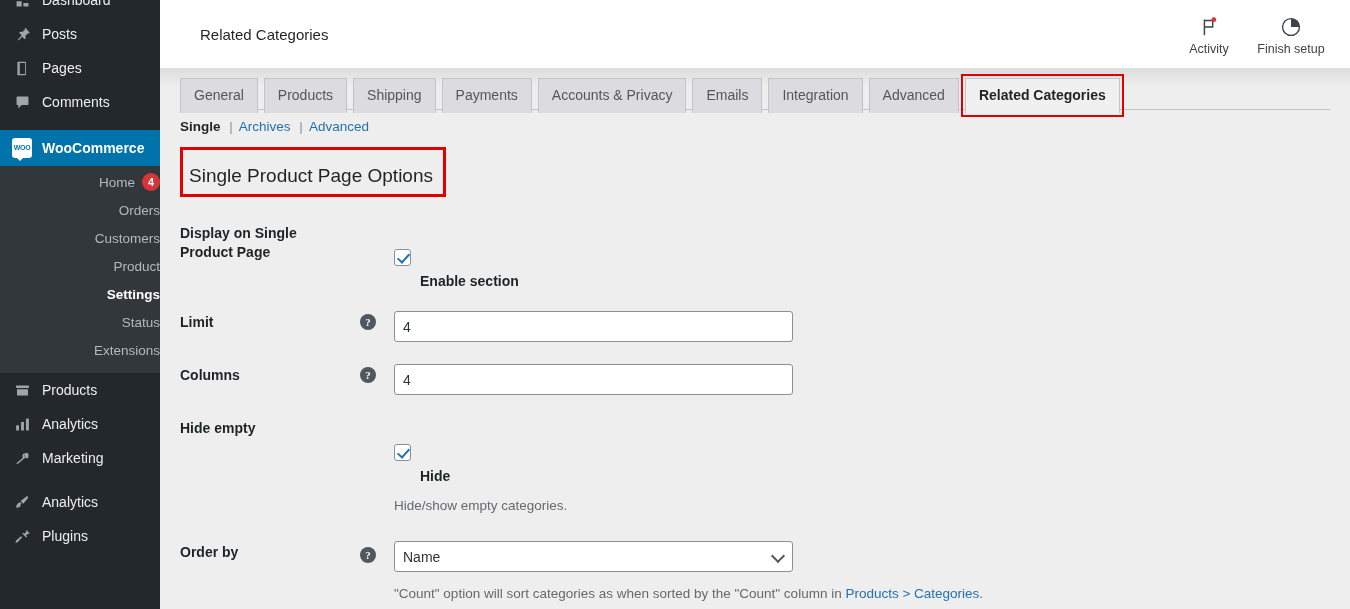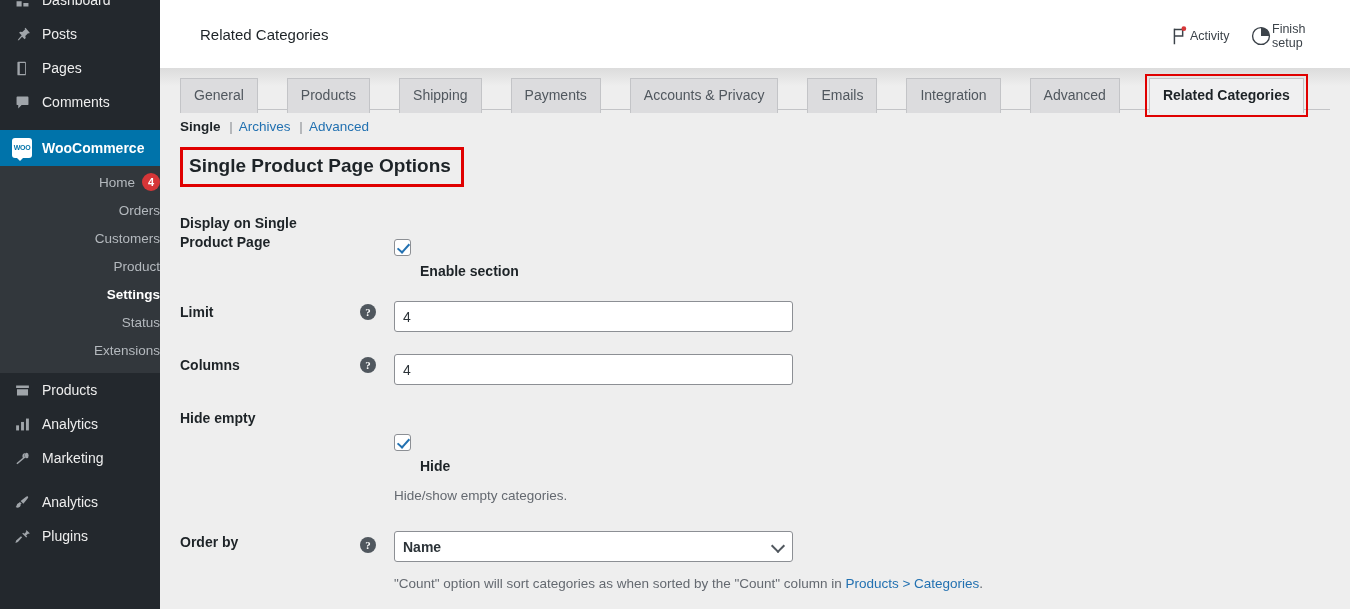--- a/index.html
+++ b/index.html
@@ -66,33 +66,33 @@
   
   .header {
     position: absolute; left: 160px; top: 0; width: 1190px; height: 68px;
     background: #fff; display: flex; align-items: center;
   }
   .header-title {
     margin-left: 40px; font-size: 15px; color: #1d2327; font-weight: 400;
   }
   .header-right { margin-left: auto; display: flex; align-items: center; padding-right: 18px; }
   .header-action {
-    width: 82px; display: flex; align-items: center;
+    width: 82px; display: flex; flex-direction: column; align-items: center;
     cursor: pointer; color: #3c434a; text-decoration: none;
   }
   .header-action .ha-icon { height: 26px; display: flex; align-items: flex-end; position: relative; }
   .header-action .ha-label { font-size: 12.5px; margin-top: 4px; }
 
   
   .content {
     position: absolute; left: 160px; top: 68px; width: 1190px; height: 541px;
     background: linear-gradient(to bottom, #dcdcdc 0px, #eeeeee 18px, #eeeeee 100%);
   }
   .tabs-wrap { position: relative; padding: 10px 0 0 20px; height: 42px; }
-  .tabs { display: flex; align-items: flex-end; position: relative; z-index: 2; gap: 23px; }
+  .tabs { display: flex; align-items: flex-end; position: relative; z-index: 2; }
   .tab {
     font-size: 14px; padding: 7px 13px 8px 13px;
     background: #dcdcde; border: 1px solid #c3c4c7; border-bottom: none;
     color: #50575e; margin-right: 6px; cursor: pointer; line-height: 19px;
     white-space: nowrap;
   }
   .tab.active {
     background: #f0f0f1; border-color: #c3c4c7; color: #1d2327; font-weight: 600;
   }
   .tab-highlight { outline: 2px solid #e00000; outline-offset: 2px; }
@@ -100,22 +100,22 @@
     position: absolute; left: 20px; top: 41px; width: 1150px;
     border-bottom: 1px solid #c3c4c7; z-index: 1;
   }
 
   .subnav { padding: 9px 0 0 20px; font-size: 13.5px; color: #50575e; }
   .subnav a { color: #2271b1; text-decoration: none; cursor: pointer; }
   .subnav .sub-current { color: #1d2327; font-weight: bold; }
   .subnav .sep { color: #8c8f94; padding: 0 3px 0 5px; }
 
   .section-title {
-    display: inline-block; margin: 13px 0 0 20px; padding: 5px 10px 7px 6px;
-    font-size: 19px; font-weight: 700; color: #1d2327;
+    display: inline-block; margin: 13px 0 0 20px; padding: 15px 10px 7px 6px;
+    font-size: 19px; font-weight: 400; color: #1d2327;
     border: 3px solid #e00000; line-height: 22px;
   }
 
   .form-table { margin-top: 14px; width: 100%; border-collapse: collapse; padding-left: 36px; }
   .form-table tr { vertical-align: top; }
   .form-table th {
     text-align: left; font-size: 14px; font-weight: 600; color: #1d2327;
     padding: 13px 10px 13px 20px; width: 200px; line-height: 19px;
   }
   .form-table td { padding: 11px 10px 11px 0; }
@@ -128,21 +128,21 @@
   .tip-cell { width: 34px; padding-top: 14px; }
   .txt-input {
     width: 399px; height: 31px; padding: 4px 8px;
     border: 1px solid #8c8f94; border-radius: 3px; background: #fff;
     font-size: 14px; color: #2c3338; font-family: "Liberation Sans", sans-serif;
   }
   .sel-wrap { position: relative; width: 399px; height: 31px; }
   .sel-input {
     width: 399px; height: 31px; padding: 4px 28px 4px 8px;
     border: 1px solid #8c8f94; border-radius: 3px; background: #fff;
-    font-size: 14px; color: #2c3338; line-height: 23px; cursor: pointer; font-weight: bold;
+    font-size: 14px; color: #2c3338; line-height: 23px; cursor: pointer;
   }
   .sel-wrap .chev {
     position: absolute; right: 10px; top: 10px; width: 10px; height: 10px;
     border-right: 2px solid #50575e; border-bottom: 2px solid #50575e;
     transform: rotate(45deg); pointer-events: none;
   }
   .cb-row { display: flex; align-items: center; padding-top: 3px; }
   .cb {
     width: 17px; height: 17px; border: 1px solid #8c8f94; border-radius: 3px;
     background: #fff; position: relative; margin-right: 9px; cursor: pointer;

